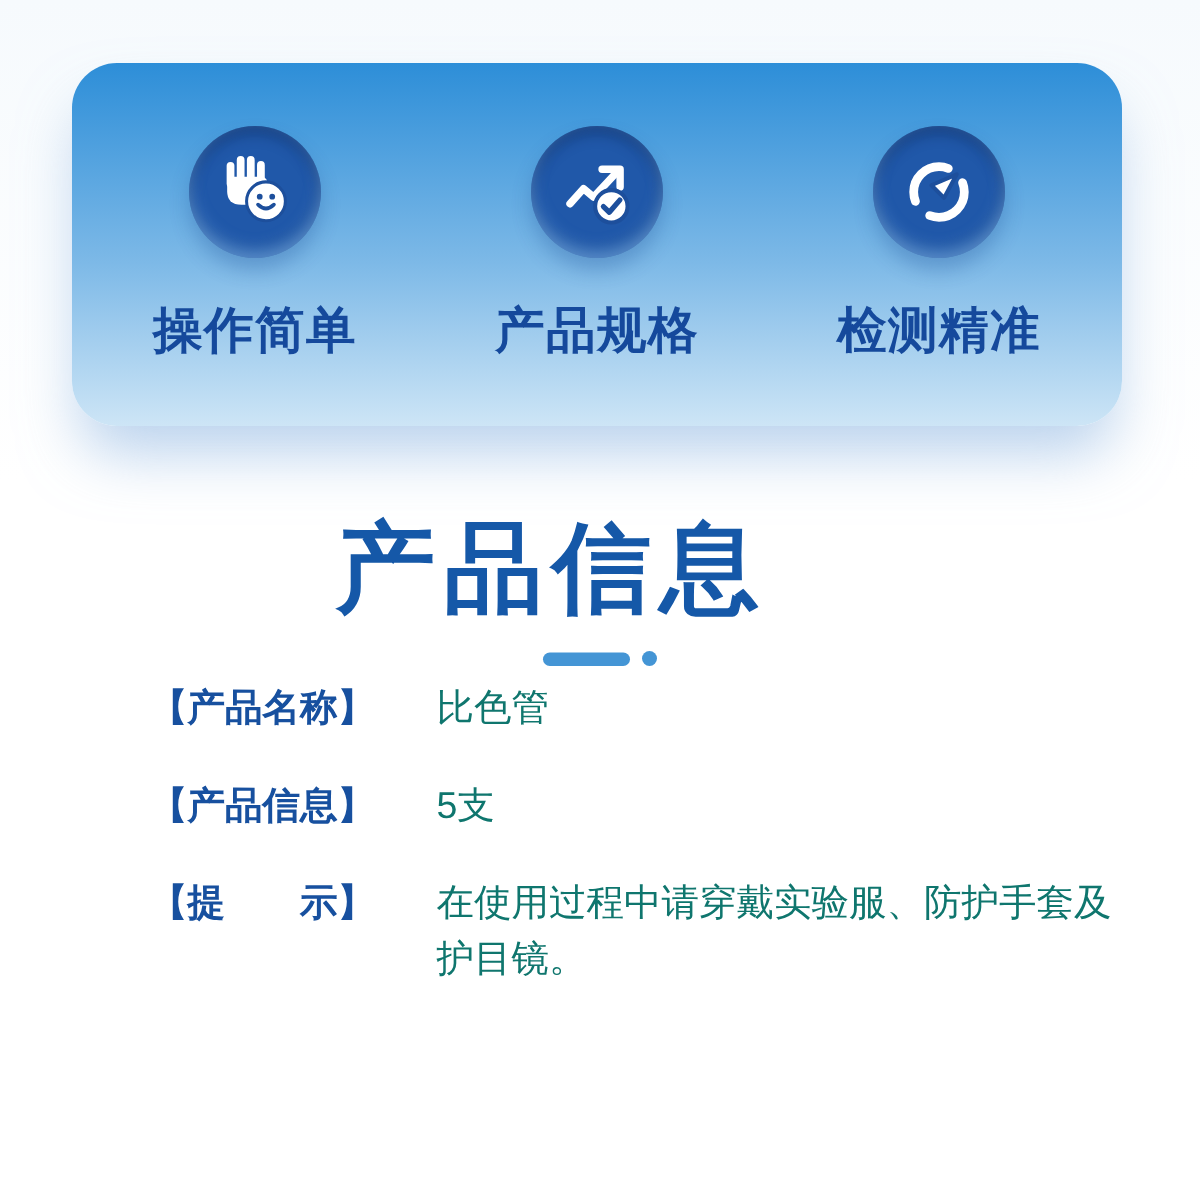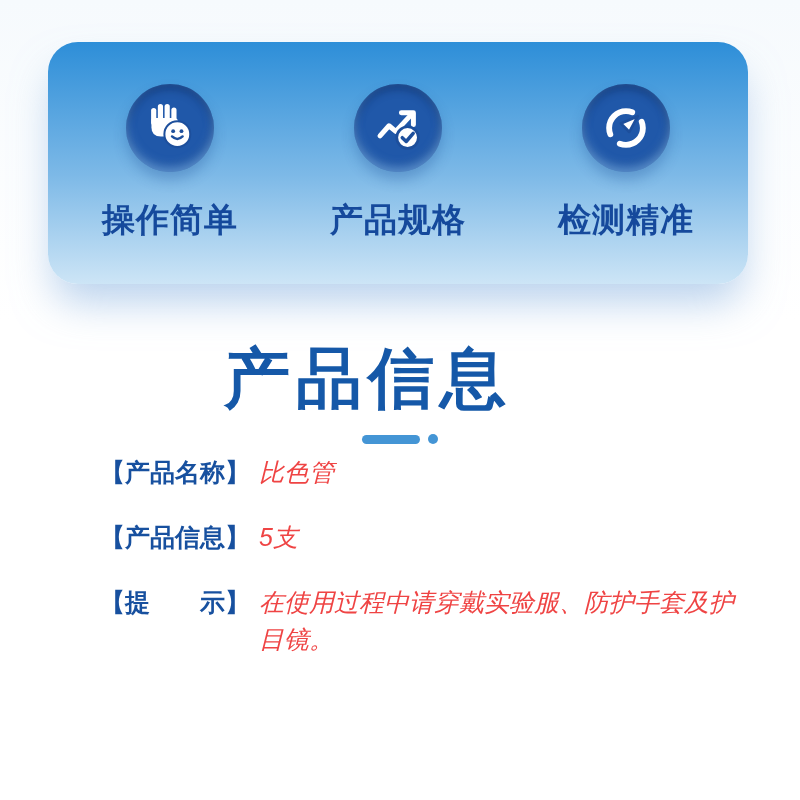--- a/index.html
+++ b/index.html
@@ -40,23 +40,23 @@
   .title-underline{
     position:absolute;top:434px;left:0;width:800px;height:10px;
     display:flex;align-items:center;justify-content:center;gap:8px;
   }
   .underline-bar{width:58px;height:9px;border-radius:5px;background:#4495d5;}
   .underline-dot{width:10px;height:10px;border-radius:50%;background:#4495d5;}
 
   
   .details{position:absolute;left:100px;top:454px;width:645px;}
   .detail-row{display:flex;align-items:flex-start;margin-bottom:28px;
-    font-size:25px;line-height:37px;}
+    font-size:25px;line-height:37px;gap:32px;}
   .row-label{color:#17509f;font-weight:bold;white-space:nowrap;flex:none;margin-right:9px;}
-  .row-value{color:#ef4444;max-width:482px;font-style:italic;}
+  .row-value{color:#0f766e;max-width:482px;}
 
   svg{display:block;}
 </style>
 </head>
 <body>
 
 <div class="page">
 
   <div class="banner-card">
     <div class="features-row">

